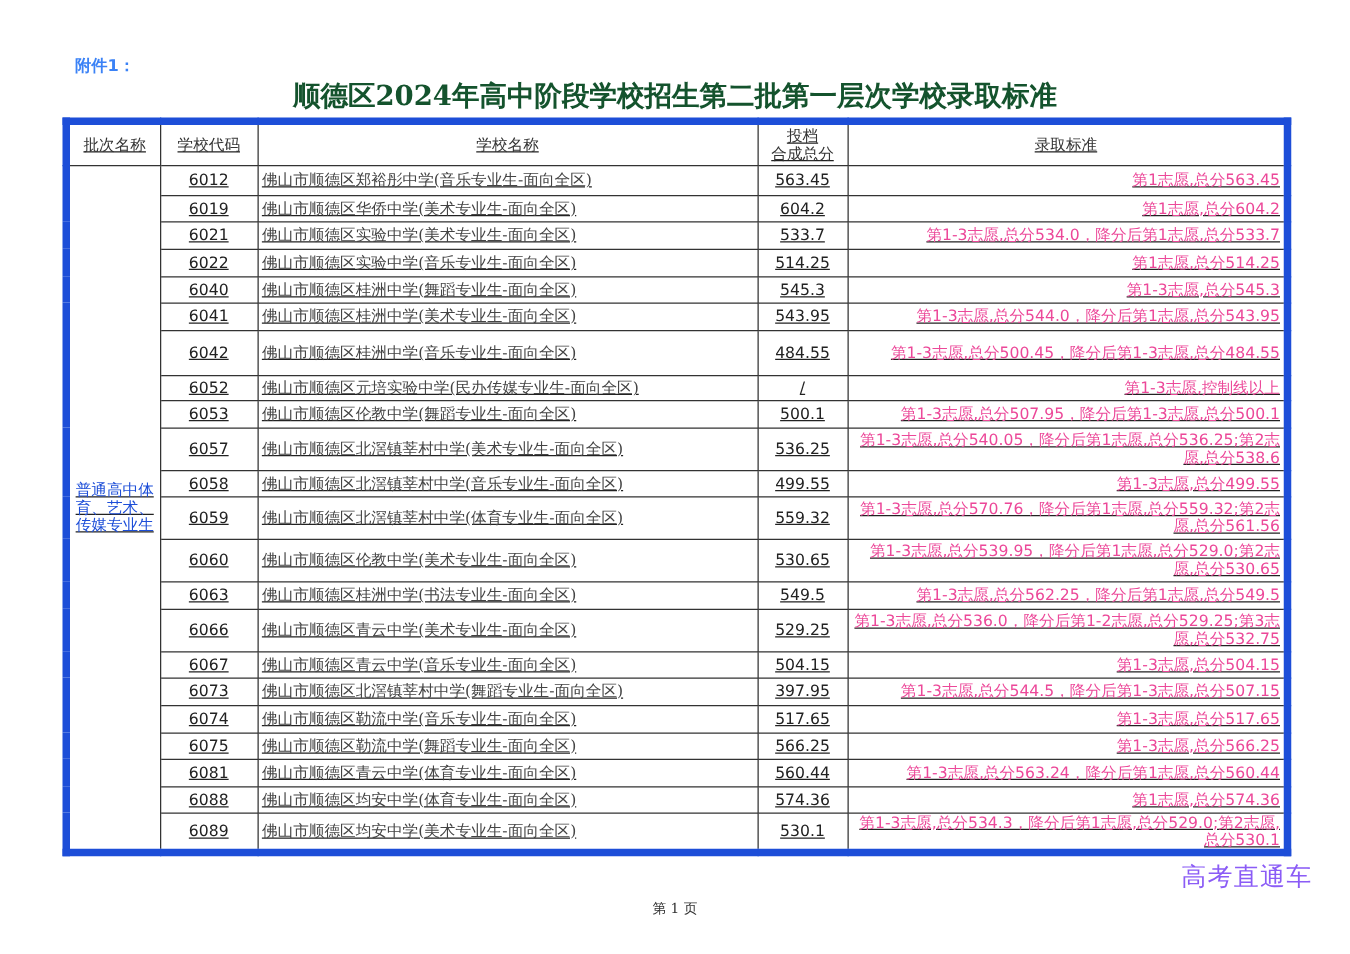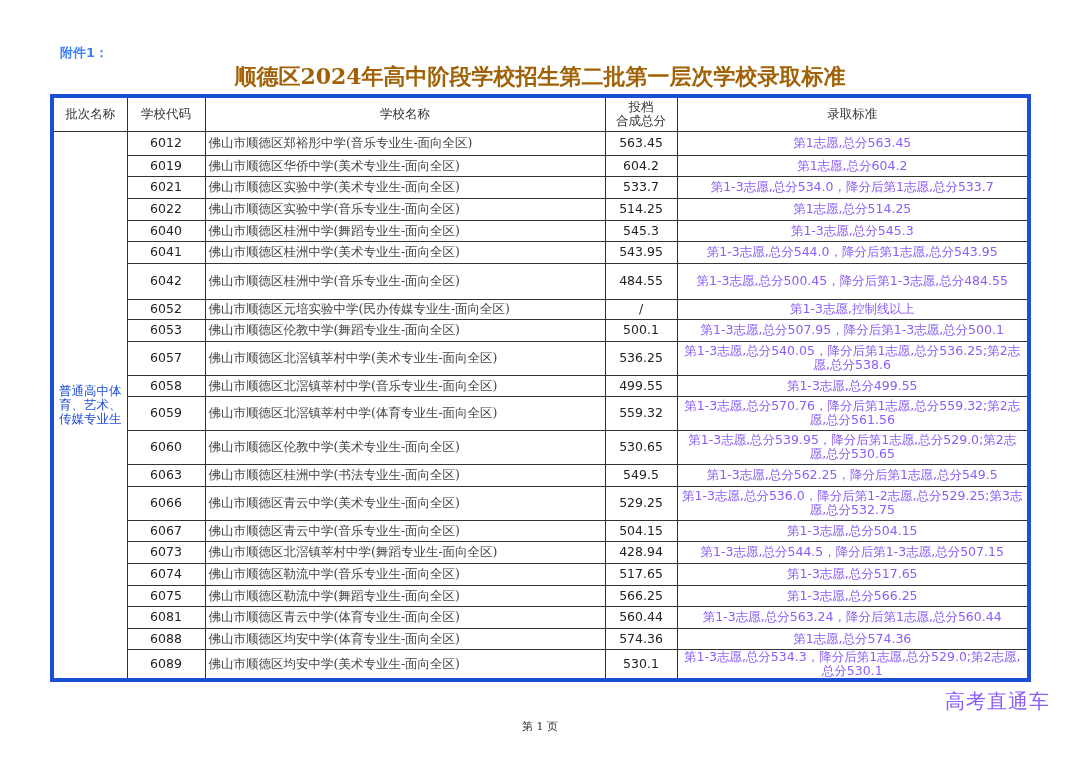--- a/index.html
+++ b/index.html
@@ -1,27 +1,27 @@
 <!DOCTYPE html>
 <html><head>
 <meta charset="utf-8">
 <style>
   html, body { margin:0; padding:0; background:#ffffff; }
   body { width:1080px; height:763px; position:relative; overflow:hidden;
          font-family:"DejaVu Sans", "Liberation Sans", sans-serif; color:#222; }
   .attach { position:absolute; left:60px; top:44px; font-size:13px; font-weight:bold; color:#3b82f6; }
   .title { position:absolute; left:0; width:1080px; top:62px; text-align:center;
-           font-family:"DejaVu Serif","Liberation Serif", serif; font-weight:bold; font-size:22px; color:#a16207; letter-spacing:0px; }
+           font-family:"DejaVu Serif","Liberation Serif", serif; font-weight:bold; font-size:22px; color:#14532d; letter-spacing:0px; }
   table.t { position:absolute; left:50px; top:94px; border-collapse:collapse; width:977px; table-layout:fixed; }
   table.t td, table.t th { border:1px solid #333; font-size:12.5px; padding:0 3px; line-height:14px; font-weight:normal; }
-  table.t { border:4px solid #1d4ed8; }
+  table.t { border:6px solid #1d4ed8;text-decoration:underline; }
   th { text-align:center; color:#333; }
   td.code, td.score { text-align:center; font-size:13px; }
   td.name { text-align:left; color:#444; font-family:"DejaVu Serif","Liberation Serif", serif; }
-  td.std { text-align:center; color:#8b5cf6; font-size:12.5px; }
+  td.std { text-align:right; color:#ec4899; font-size:12.5px; }
   td.batch { text-align:center; color:#1d4ed8; font-size:13px; line-height:17px; }
   .footer-page { position:absolute; left:0; width:1080px; top:719px; text-align:center; font-size:11px; color:#333;
                  font-family:"DejaVu Serif","Liberation Serif", serif; }
   .watermark { position:absolute; right:30px; top:688px; font-size:20px; color:#8b5cf6; letter-spacing:1px; }
 </style>
 </head>
 <body>
 
 <div class="attach">附件1：</div>
 <div class="title">顺德区2024年高中阶段学校招生第二批第一层次学校录取标准</div>
@@ -140,21 +140,21 @@
       </tr>
       <tr style="height: 21px;">
         <td class="code">6067</td>
         <td class="name">佛山市顺德区青云中学(音乐专业生-面向全区)</td>
         <td class="score">504.15</td>
         <td class="std">第1-3志愿,总分504.15</td>
       </tr>
       <tr style="height: 22px;">
         <td class="code">6073</td>
         <td class="name">佛山市顺德区北滘镇莘村中学(舞蹈专业生-面向全区)</td>
-        <td class="score">428.94</td>
+        <td class="score">397.95</td>
         <td class="std">第1-3志愿,总分544.5，降分后第1-3志愿,总分507.15</td>
       </tr>
       <tr style="height: 22px;">
         <td class="code">6074</td>
         <td class="name">佛山市顺德区勒流中学(音乐专业生-面向全区)</td>
         <td class="score">517.65</td>
         <td class="std">第1-3志愿,总分517.65</td>
       </tr>
       <tr style="height: 21px;">
         <td class="code">6075</td>

